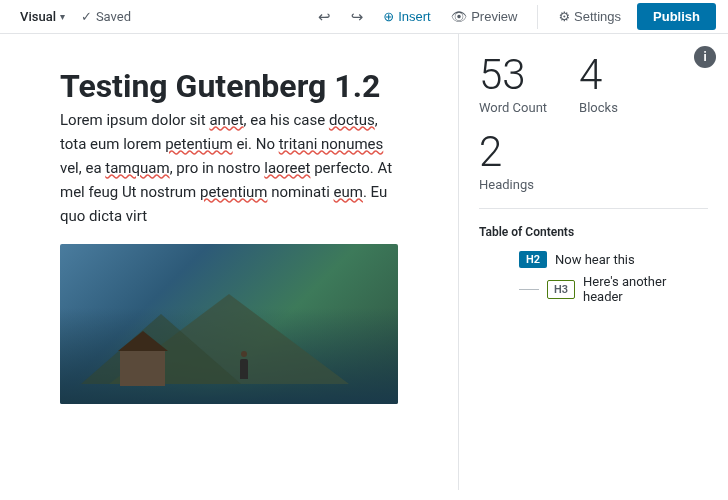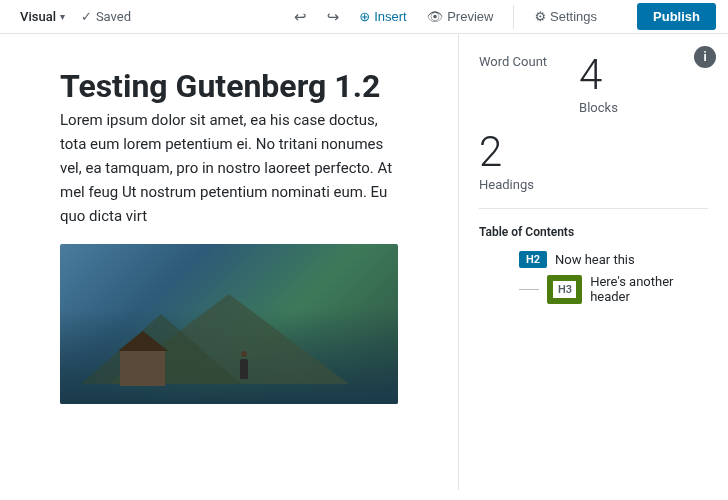--- a/index.html
+++ b/index.html
@@ -97,21 +97,20 @@
     }
     .publish-btn {
       background: #0073aa;
       color: #fff;
       border: none;
       border-radius: 3px;
       padding: 6px 16px;
       font-size: 13px;
       font-weight: 600;
       cursor: pointer;
-      margin-left: 24px;
     }
 
     
     .main {
       display: flex;
       height: calc(500px - 44px);
       position: relative;
     }
 
     
@@ -129,20 +128,21 @@
     }
     .post-body {
       font-size: 15px;
       line-height: 1.6;
       color: #23282d;
     }
     .post-body p {
       margin-bottom: 16px;
     }
     .red-underline {
+      text-decoration: underline;
       text-decoration-color: #e2574c;
       text-decoration-style: wavy;
     }
     .post-image {
       width: 100%;
       height: 160px;
       background: linear-gradient(135deg, #4a7c9e 0%, #2d5a78 30%, #3d7a5a 60%, #2d5040 100%);
       border-radius: 2px;
       position: relative;
       overflow: hidden;
@@ -287,21 +287,21 @@
     .toc-item.active .toc-tag {
       background: #0071a1;
       color: #fff;
       border: none;
     }
     .toc-tag {
       font-size: 11px;
       font-weight: 600;
       padding: 2px 5px;
       border-radius: 2px;
-      border: 6px solid #4d7c0f;
+      border: 1px solid #4d7c0f;
       color: #555d66;
       min-width: 28px;
       text-align: center;
     }
     .toc-line {
       width: 20px;
       height: 1px;
       background: #b5bcc2;
       flex-shrink: 0;
     }
@@ -376,20 +376,21 @@
     </div>
   </div>
 
   <div class="info-panel">
     <div class="info-icon">
       <span>i</span>
     </div>
 
     <div class="stats-row">
       <div class="stat-item">
+        <span class="stat-number">53</span>
         <span class="stat-label">Word Count</span>
       </div>
       <div class="stat-item">
         <span class="stat-number">4</span>
         <span class="stat-label">Blocks</span>
       </div>
     </div>
 
     <div class="stats-row">
       <div class="stat-item">

